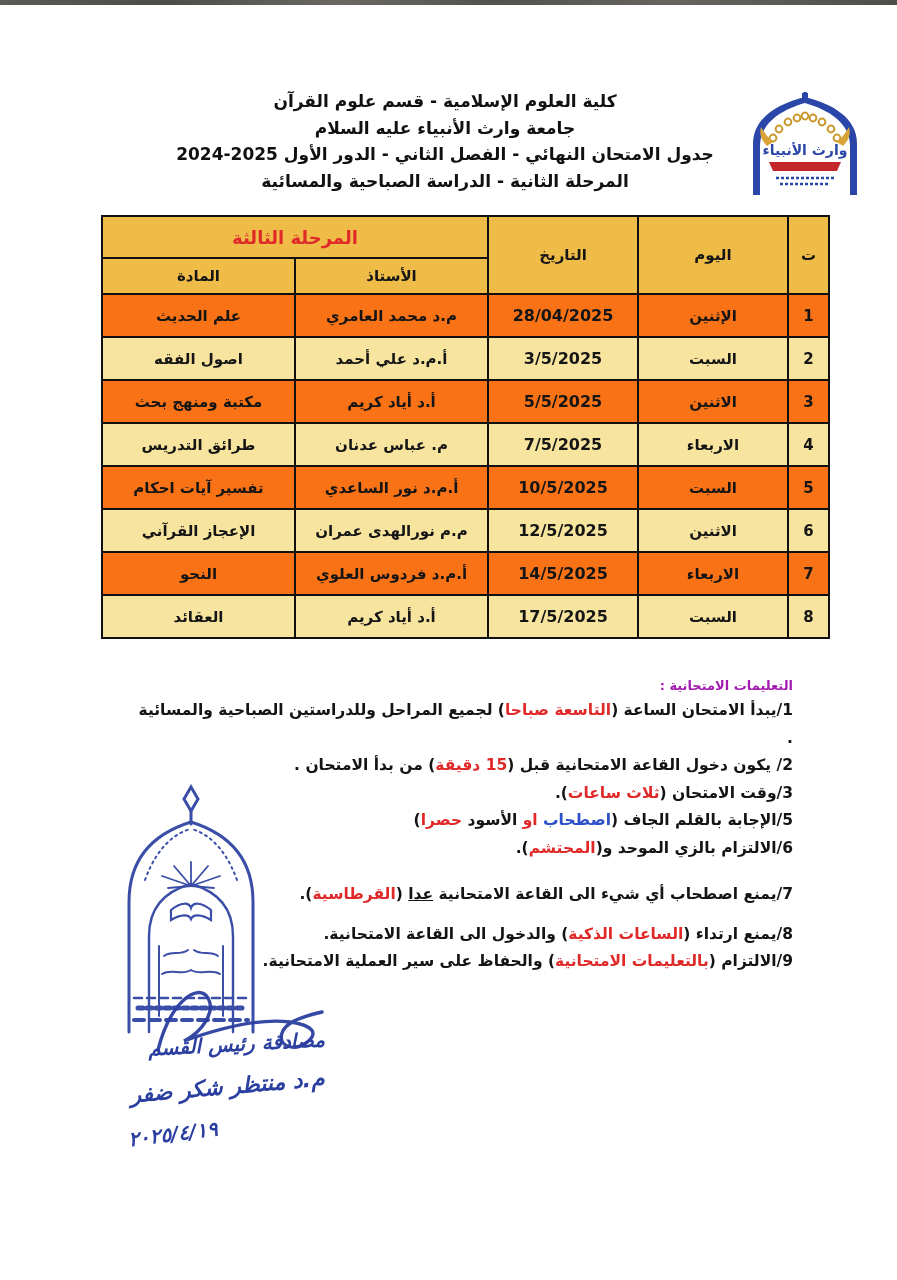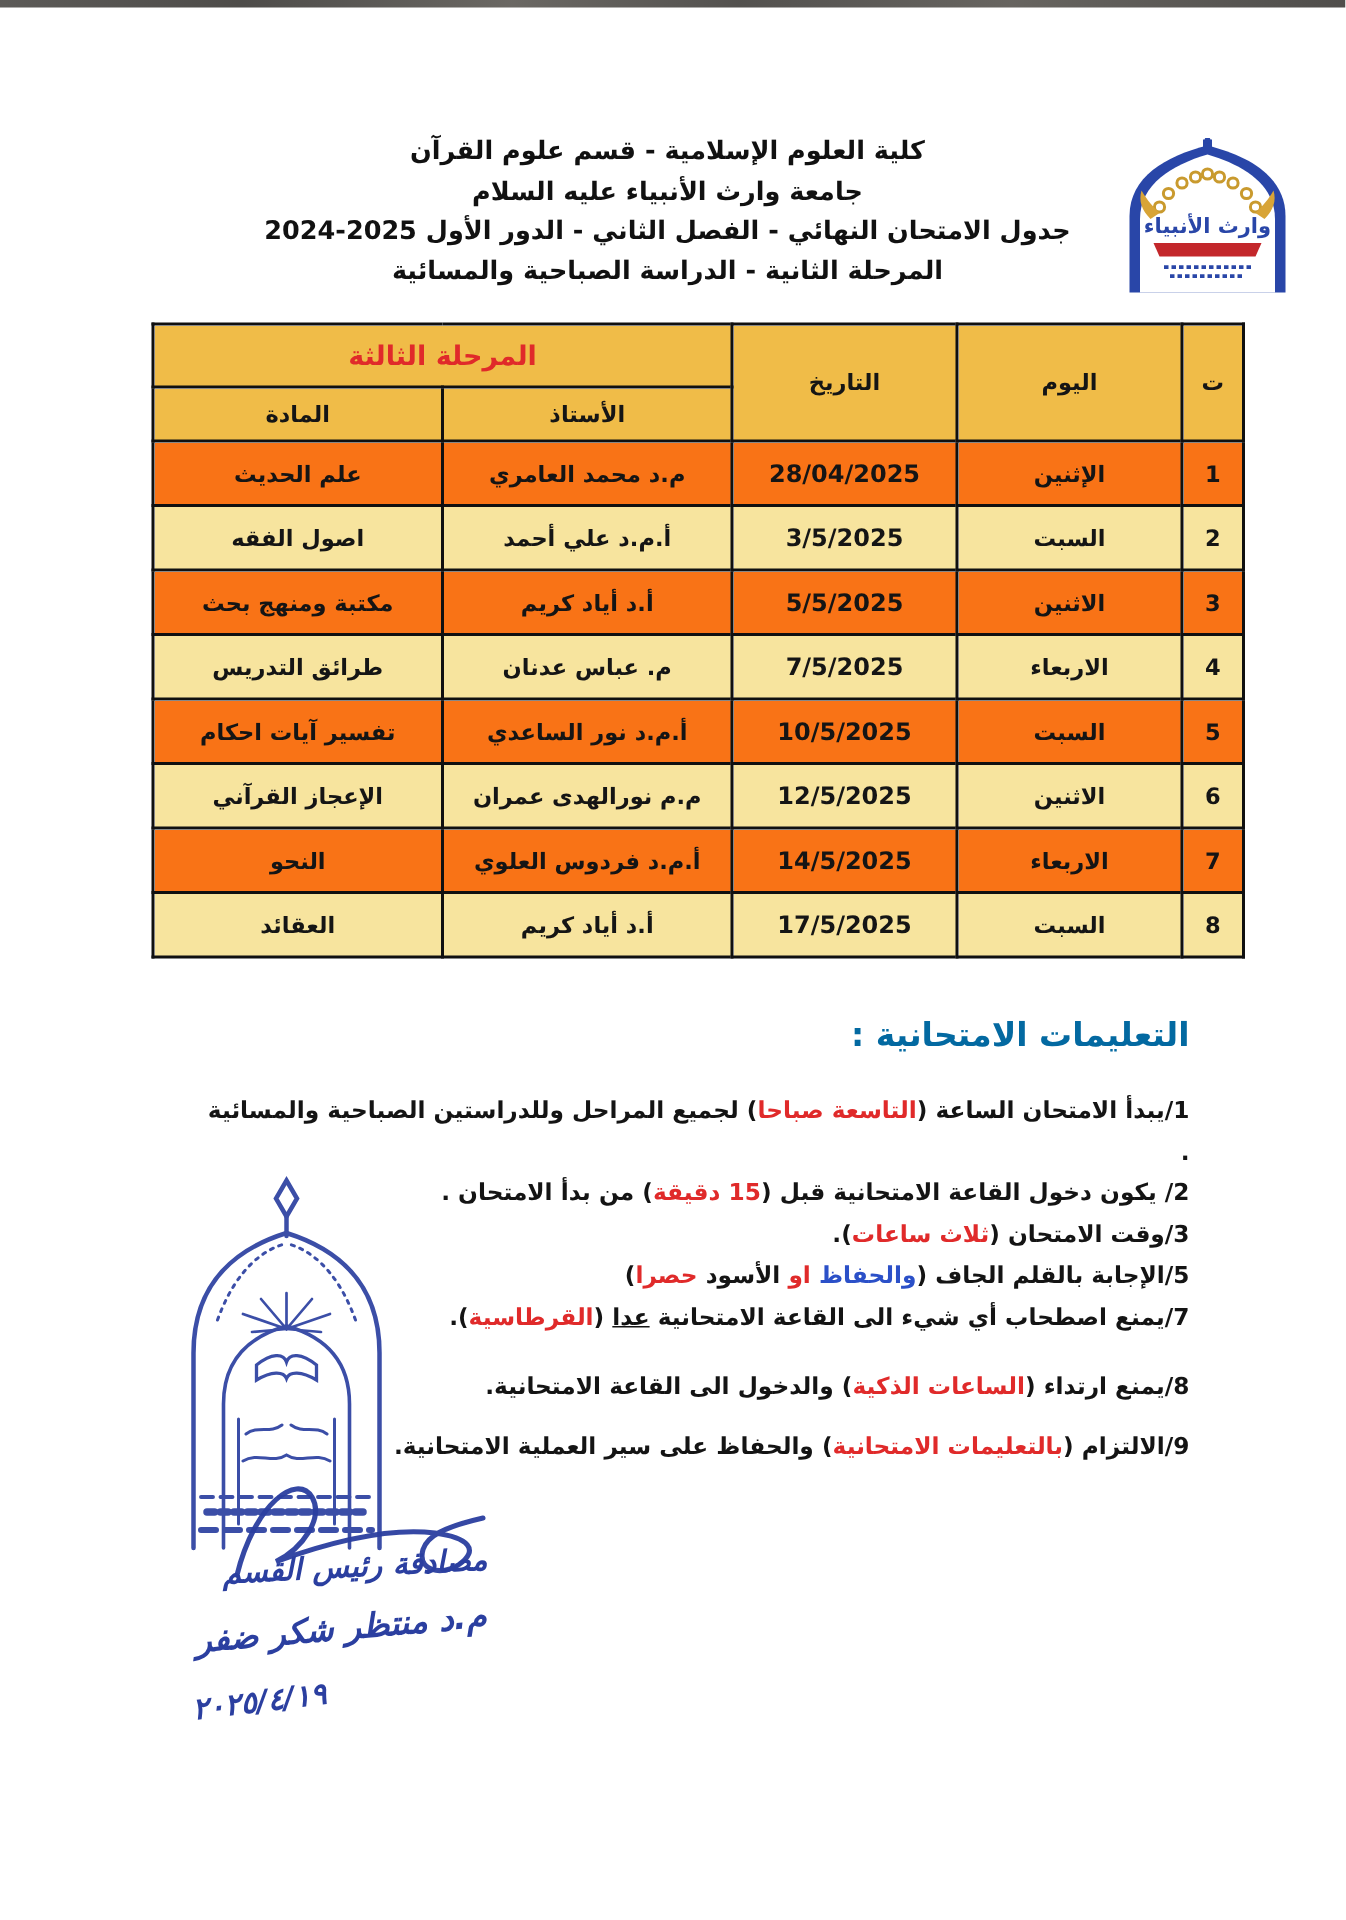--- a/index.html
+++ b/index.html
@@ -35,21 +35,21 @@
   .exam-table td{height:41px;font-size:15px;background:#f97316;}
   .exam-table tbody tr:nth-child(even) td{background:#f7e49e;}
   .exam-table td.date-cell{direction:ltr;font-size:16px;}
   .col-num{width:41px;} .col-day{width:150px;} .col-date{width:150px;}
   .col-prof{width:193px;} .col-subj{width:193px;}
   
   .instructions{
     position:absolute;top:678px;right:104px;width:660px;
     text-align:right;font-weight:bold;font-size:15.5px;color:#141414;
   }
-  .inst-title{color:#0369a1;font-size:22px;margin-bottom:24px;}
+  .inst-title{color:#a21caf;font-size:13px;margin-bottom:4px;}
   .inst-line{line-height:27.5px;}
   .inst-line:nth-child(6){margin-top:19px;}
   .inst-line:nth-child(7){margin-top:12px;}
   .c-red{color:#e02a2a;}
   .c-blue{color:#2b50c8;}
   .u{text-decoration:underline;margin-top:18px;}
   
   .stamp{position:absolute;left:110px;top:784px;opacity:.92;}
   .signature{position:absolute;left:138px;top:970px;opacity:.95;}
   .hand{
@@ -176,21 +176,22 @@
       </tr>
     </tbody>
 </table>
 
 <div class="instructions">
   <div class="inst-title">التعليمات الامتحانية :</div>
   <div>
       <div class="inst-line"><span>1/يبدأ الامتحان الساعة (</span><span class="c-red">التاسعة صباحا</span><span>) لجميع المراحل وللدراستين الصباحية والمسائية .</span></div>
       <div class="inst-line"><span>2/ يكون دخول القاعة الامتحانية قبل (</span><span class="c-red">15 دقيقة</span><span>) من بدأ الامتحان .</span></div>
       <div class="inst-line"><span>3/وقت الامتحان (</span><span class="c-red">ثلاث ساعات</span><span>).</span></div>
-      <div class="inst-line"><span>5/الإجابة بالقلم الجاف (</span><span class="c-blue">والحفاظ</span><span> </span><span class="c-red">او</span><span> الأسود </span><span class="c-red">حصرا</span><span>)</span></div>
+      <div class="inst-line"><span>5/الإجابة بالقلم الجاف (</span><span class="c-blue">اصطحاب</span><span> </span><span class="c-red">او</span><span> الأسود </span><span class="c-red">حصرا</span><span>)</span></div>
+      <div class="inst-line"><span>6/الالتزام بالزي الموحد و(</span><span class="c-red">المحتشم</span><span>).</span></div>
       <div class="inst-line"><span>7/يمنع اصطحاب أي شيء الى القاعة الامتحانية </span><span class="u">عدا</span><span> (</span><span class="c-red">القرطاسية</span><span>).</span></div>
       <div class="inst-line"><span>8/يمنع ارتداء (</span><span class="c-red">الساعات الذكية</span><span>) والدخول الى القاعة الامتحانية.</span></div>
       <div class="inst-line"><span>9/الالتزام (</span><span class="c-red">بالتعليمات الامتحانية</span><span>) والحفاظ على سير العملية الامتحانية.</span></div>
     </div>
 </div>
 
 <svg class="stamp" width="162" height="252" viewBox="0 0 162 252">
   <g fill="none" stroke="#2b3fa0" stroke-width="3" stroke-linecap="round">
     <path d="M81,3 L88,15 L81,27 L74,15 Z"></path>
     <path d="M81,27 V40"></path>

